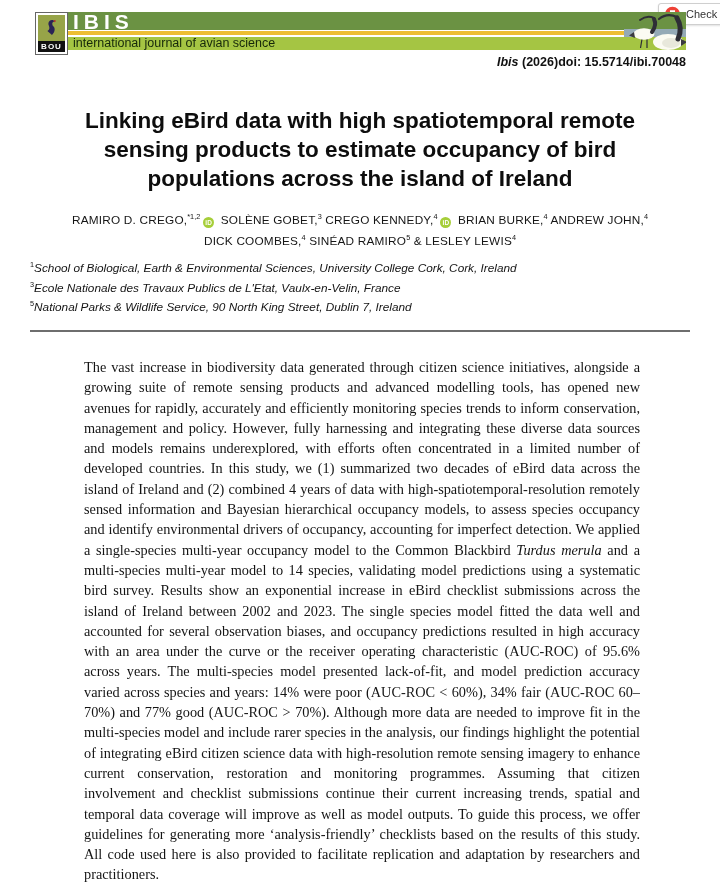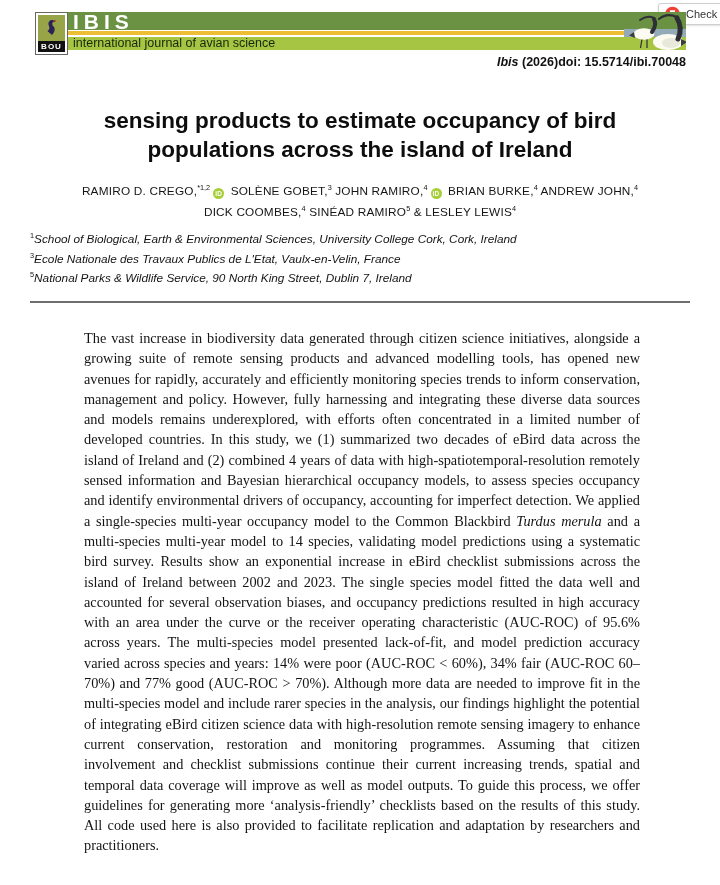--- a/index.html
+++ b/index.html
@@ -158,28 +158,29 @@
     <div>
       <span class="issue-italic">Ibis</span>
       <span>(2026)</span>
     </div>
     <div>doi: 15.5714/ibi.70048</div>
   </div>
 
   <div class="content">
 
     <h1 class="title">
+      <span class="tl">Linking eBird data with high spatiotemporal remote</span>
       <span class="tl">sensing products to estimate occupancy of bird</span>
       <span class="tl">populations across the island of Ireland</span>
     </h1>
 
     <div class="authors">
       <span>RAMIRO D. CREGO,</span><sup>*1,2</sup><span class="orcid">iD</span>
       <span>SOLÈNE GOBET,</span><sup>3</sup>
-      <span>JOHN RAMIRO,</span><sup>4</sup><span class="orcid">iD</span>
+      <span>CREGO KENNEDY,</span><sup>4</sup><span class="orcid">iD</span>
       <span>BRIAN BURKE,</span><sup>4</sup>
       <span>ANDREW JOHN,</span><sup>4</sup><br>
       <span>DICK COOMBES,</span><sup>4</sup>
       <span>SINÉAD RAMIRO</span><sup>5</sup>
       <span>&amp; LESLEY LEWIS</span><sup>4</sup>
     </div>
 
     <div class="affiliations">
       <div><sup>1</sup><span>School of Biological, Earth &amp; Environmental Sciences, University College Cork, Cork, Ireland</span></div>
       <div><sup>3</sup><span>Ecole Nationale des Travaux Publics de L'Etat, Vaulx-en-Velin, France</span></div>

